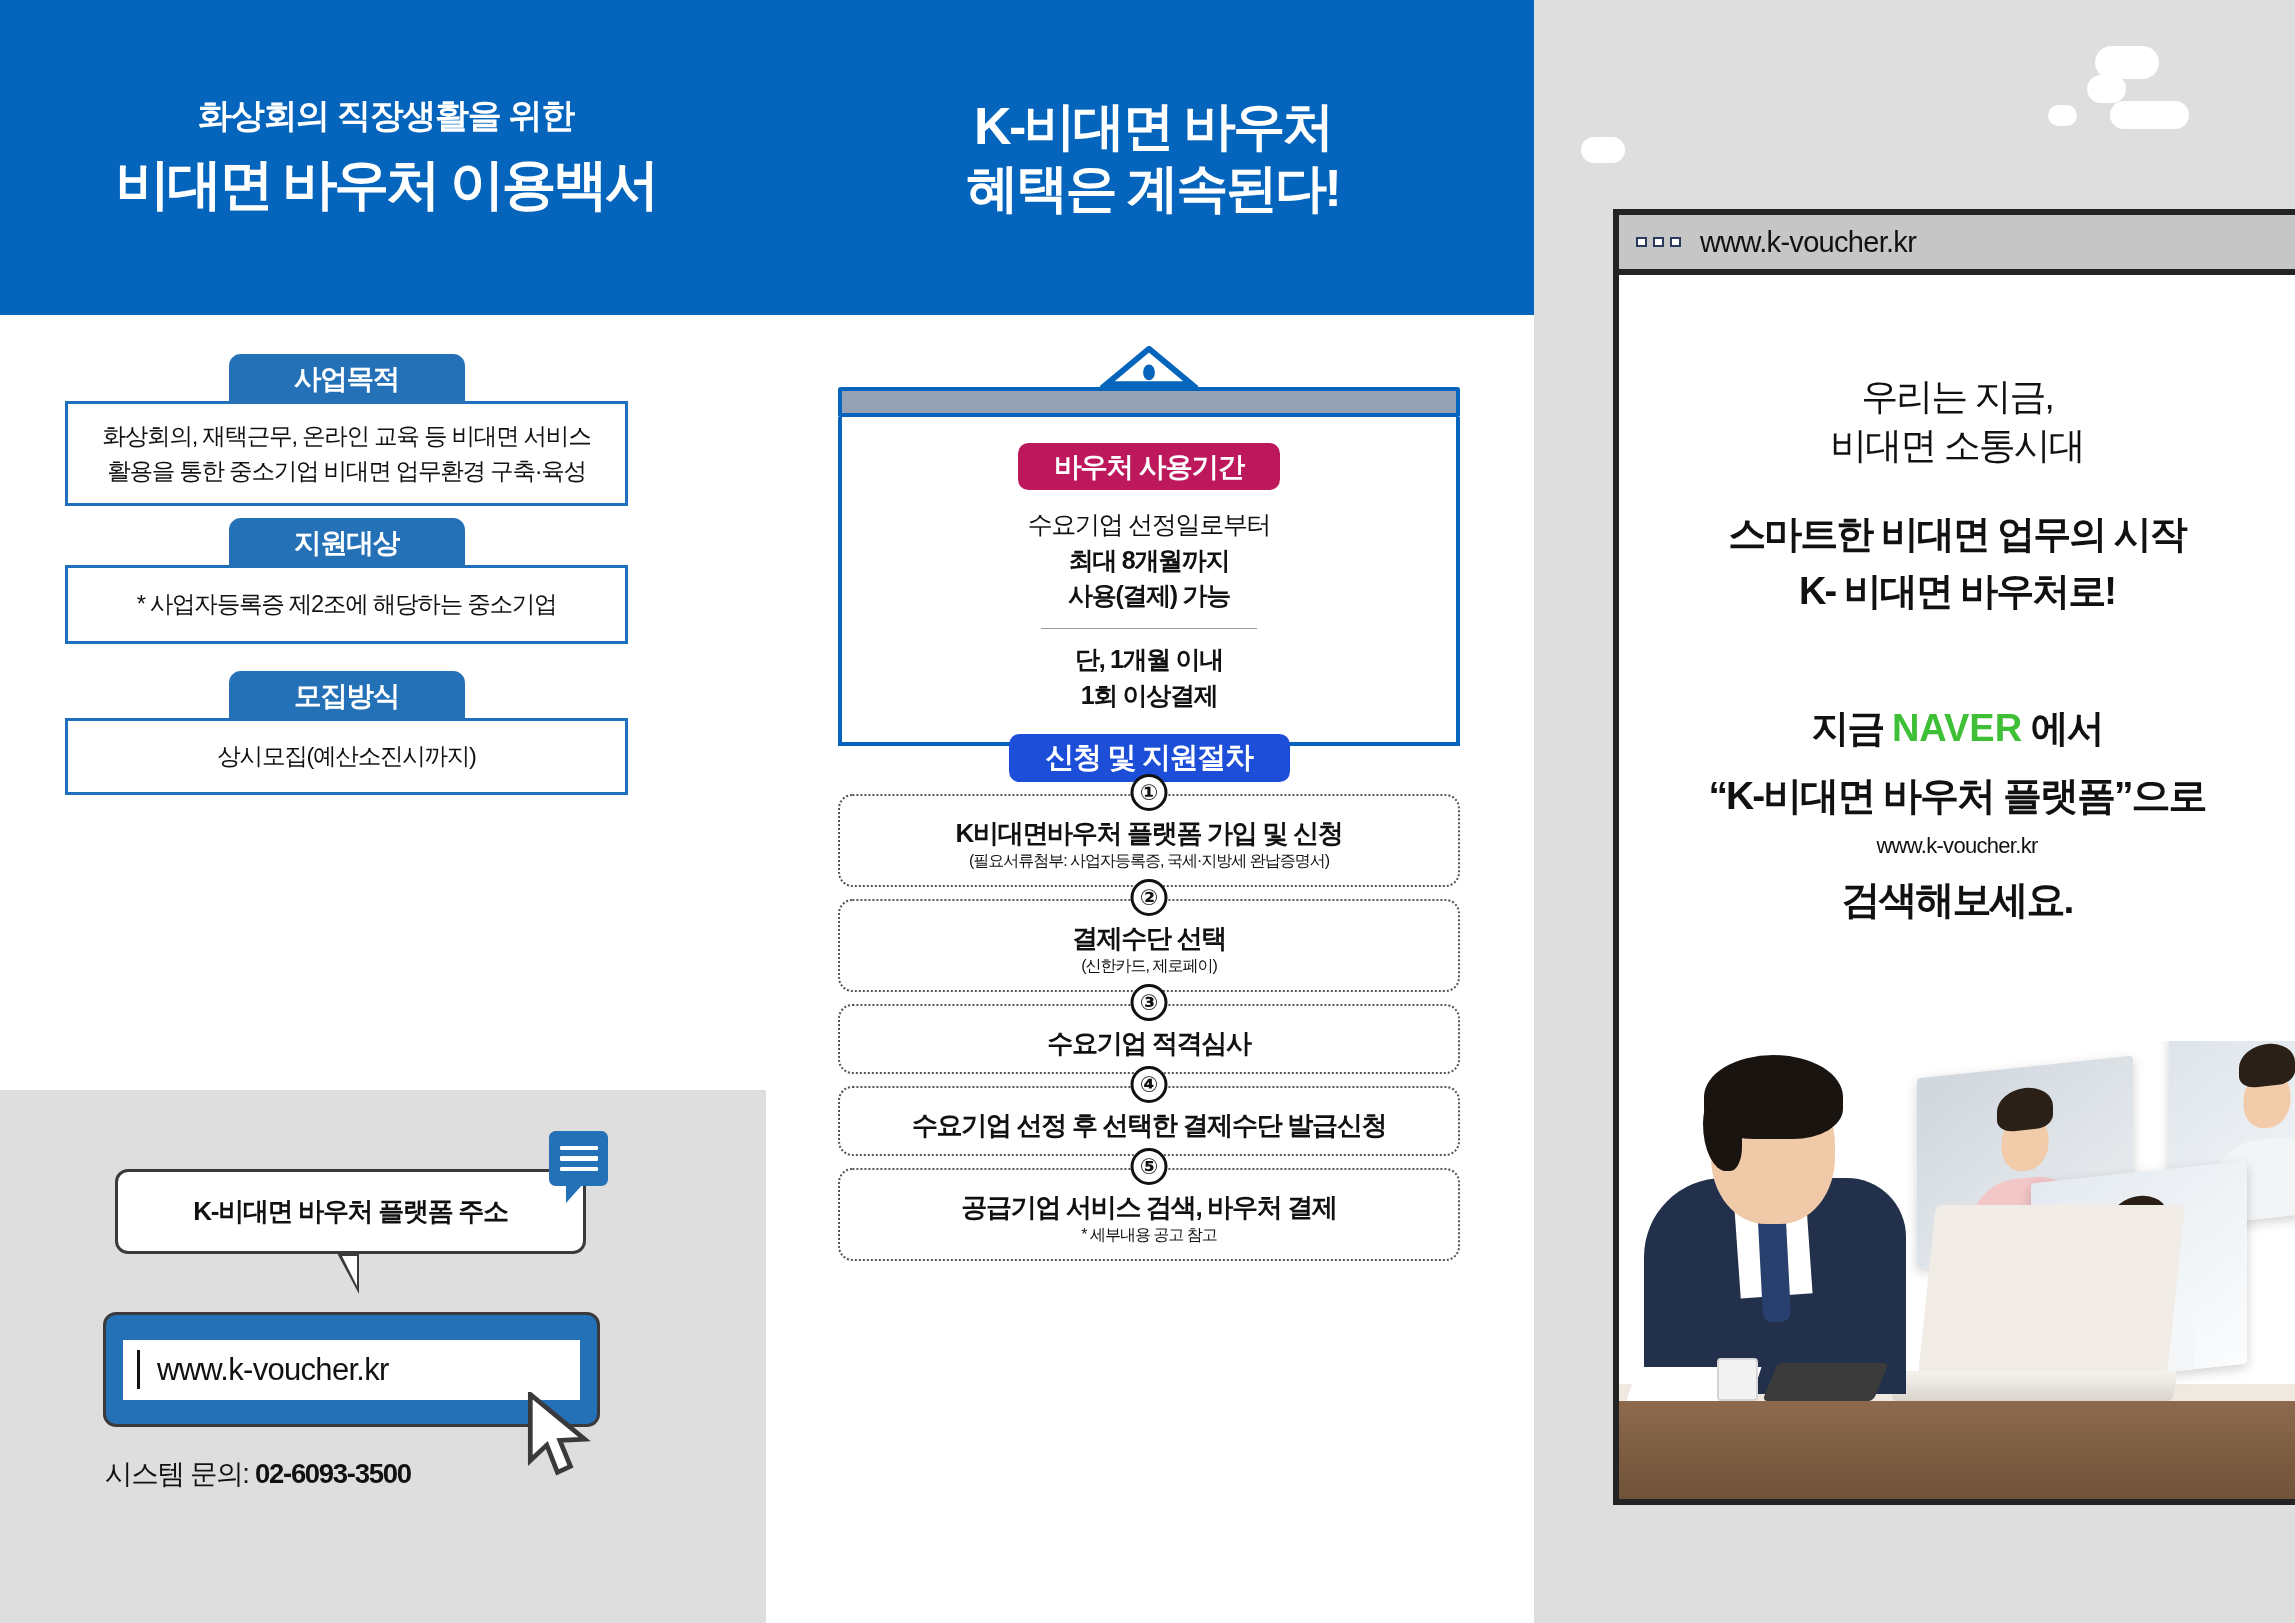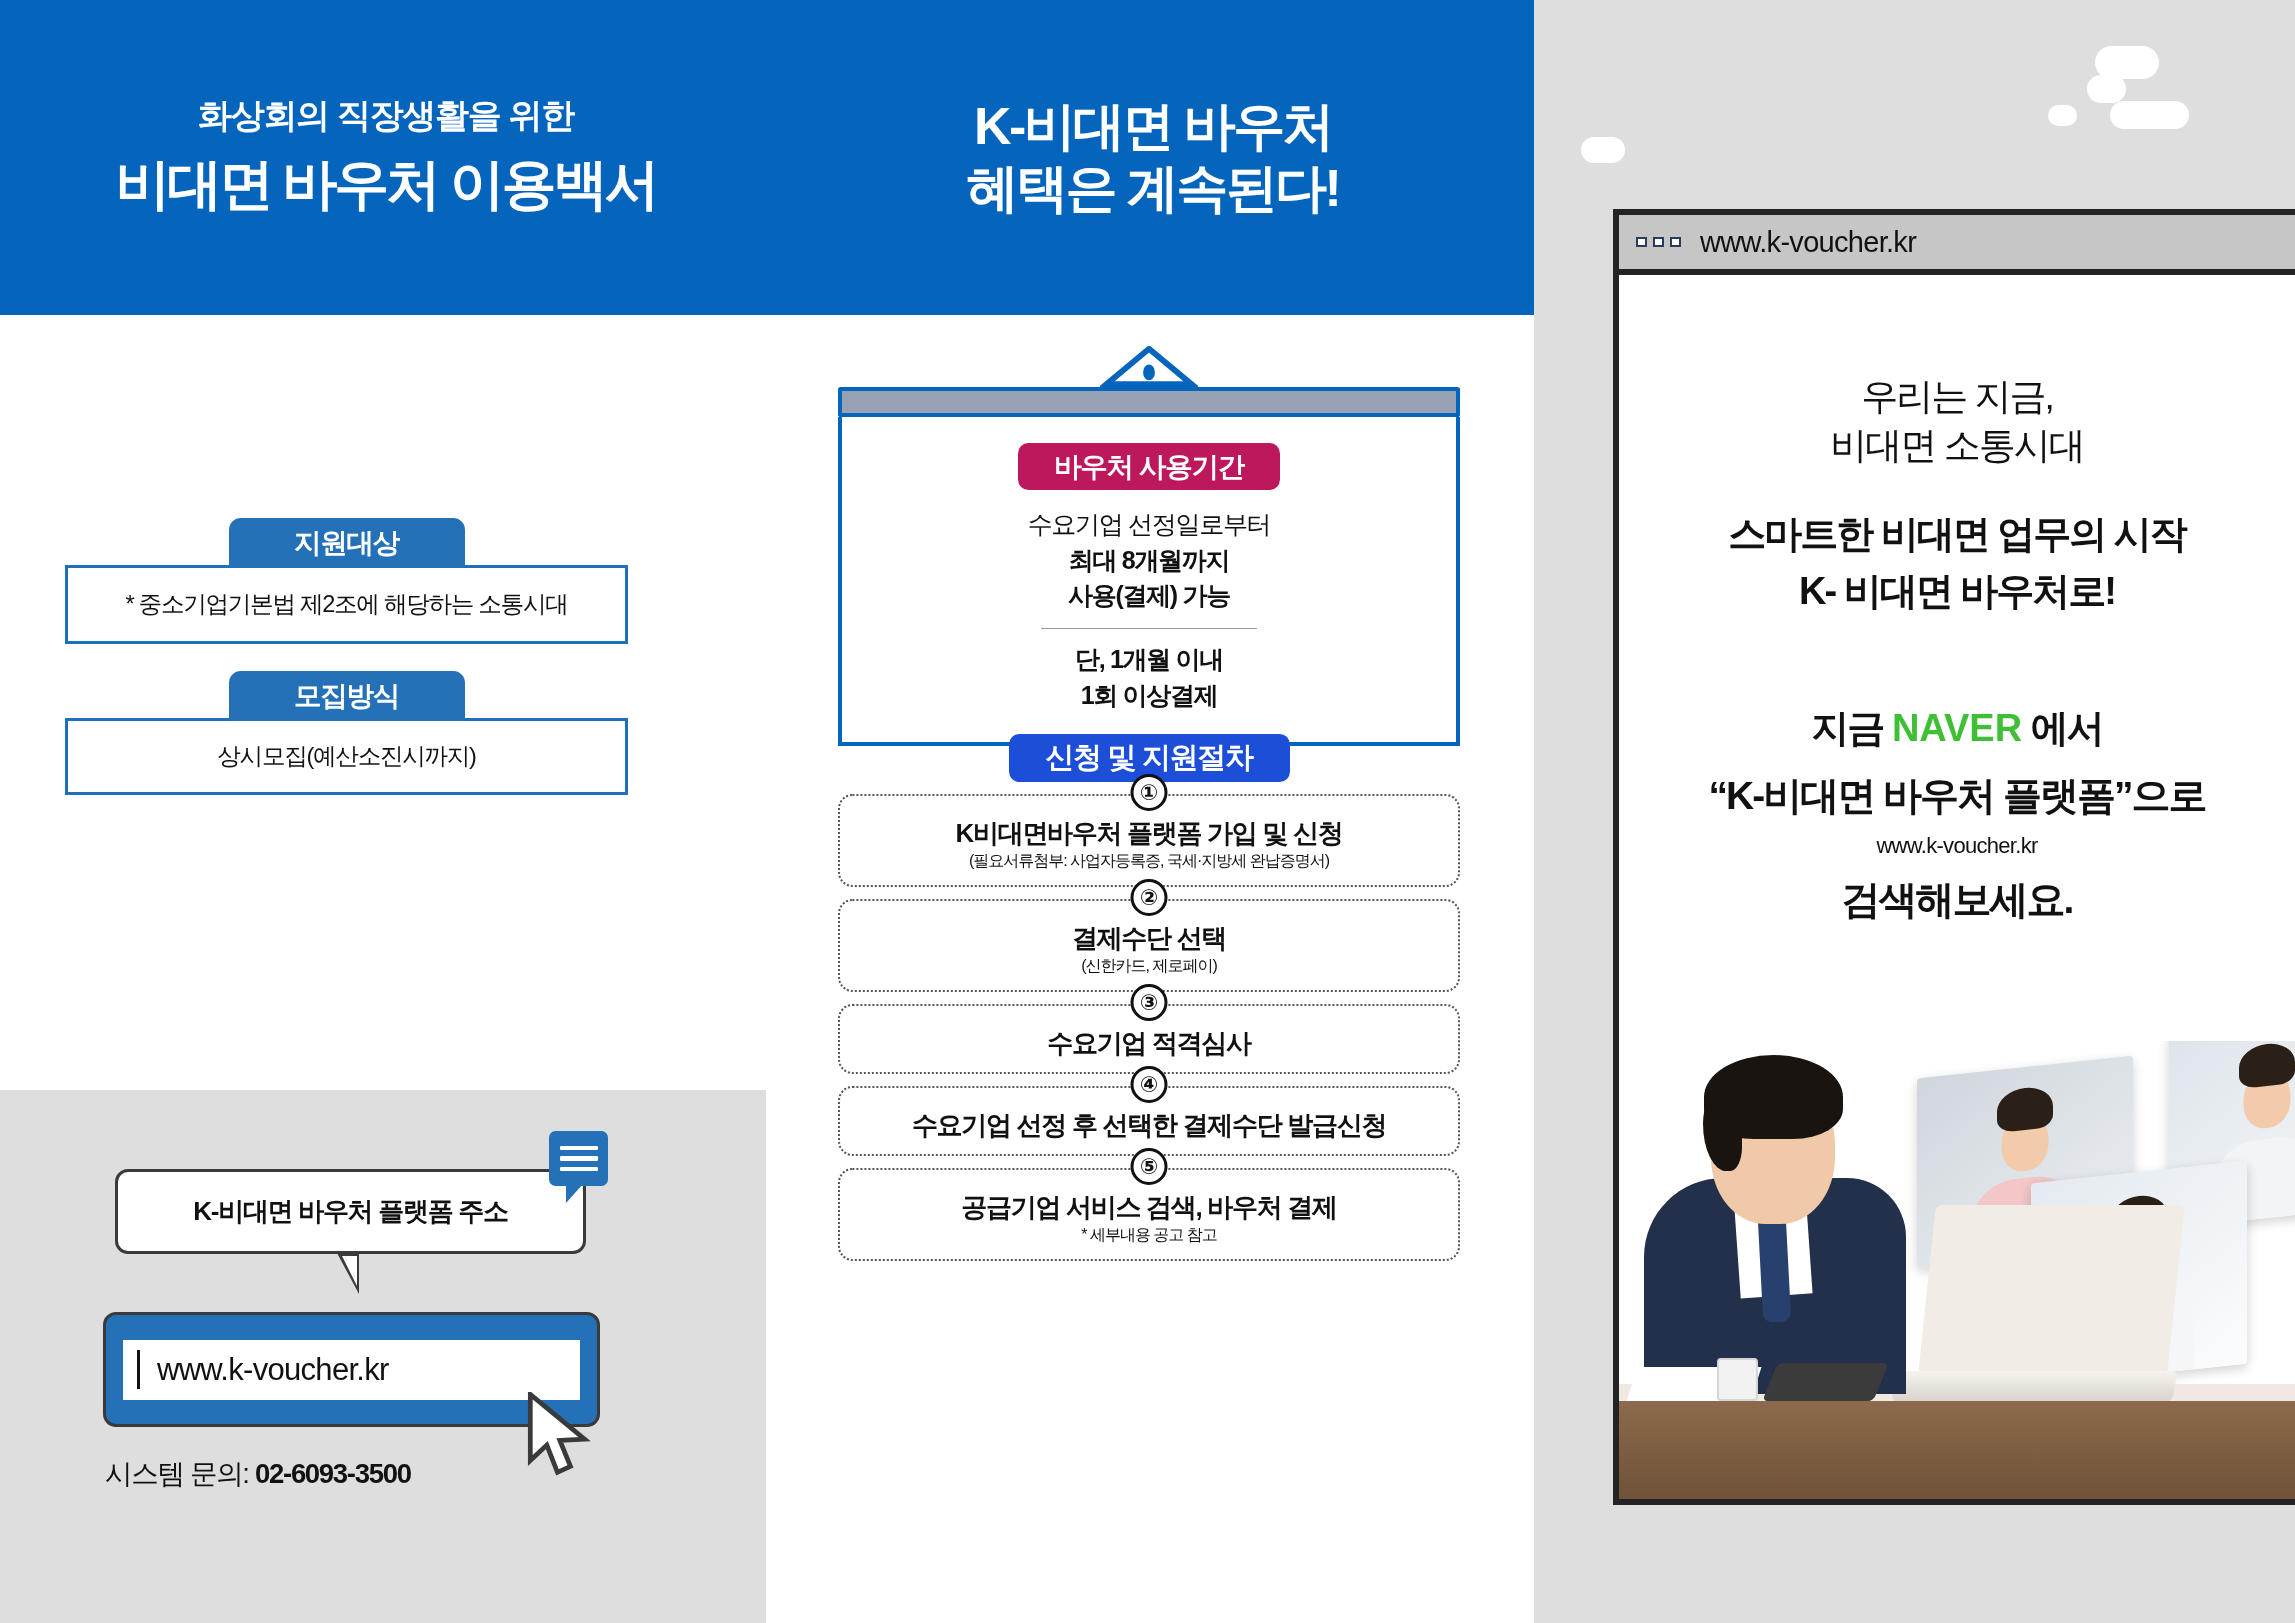--- a/index.html
+++ b/index.html
@@ -228,25 +228,32 @@
     <div class="hdr-title">비대면 바우처 이용백서</div>
   </div>
   <div class="hdr-right">
     <div class="hdr-r-line">K-비대면 바우처</div>
     <div class="hdr-r-line">혜택은 계속된다!</div>
   </div>
 </div>
 
 <div class="left-col">
 
+  <div class="cap-box" id="box-purpose">
+    <div class="cap-tab">사업목적</div>
+    <div class="cap-body">
+      <div class="cap-line">화상회의, 재택근무, 온라인 교육 등 비대면 서비스</div>
+      <div class="cap-line">활용을 통한 중소기업 비대면 업무환경 구축·육성</div>
+    </div>
+  </div>
 
   <div class="cap-box" id="box-target">
     <div class="cap-tab">지원대상</div>
     <div class="cap-body">
-      <div class="cap-line">* 중소기업기본법 제2조에 해당하는 소통시대</div>
+      <div class="cap-line">* 사업자등록증 제2조에 해당하는 중소기업</div>
     </div>
   </div>
 
   <div class="cap-box" id="box-method">
     <div class="cap-tab">모집방식</div>
     <div class="cap-body">
       <div class="cap-line">상시모집(예산소진시까지)</div>
     </div>
   </div>
 </div>

